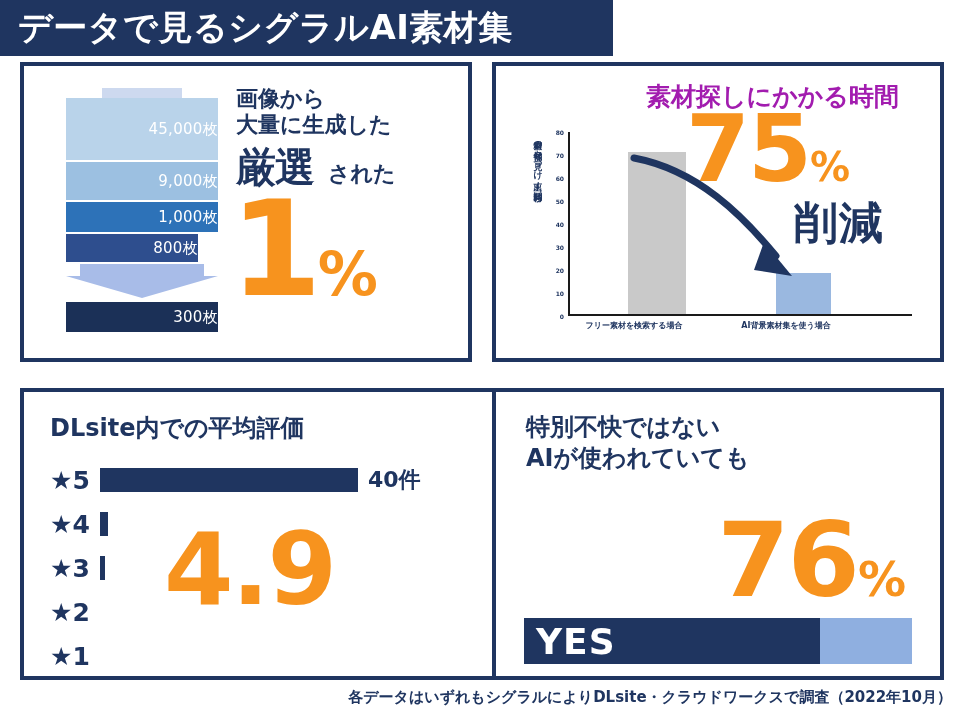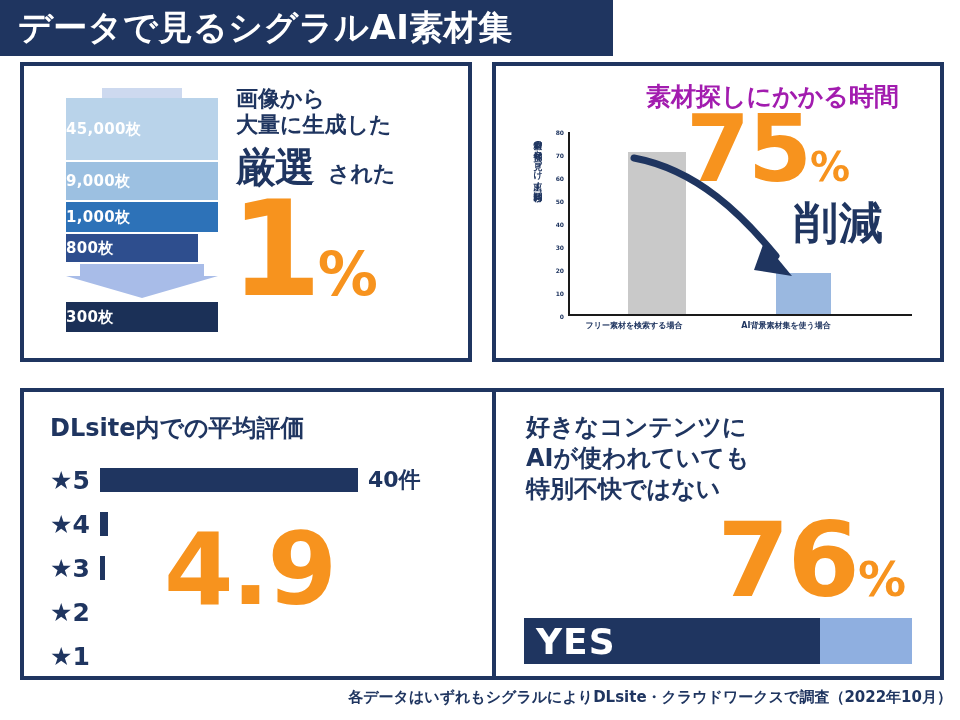--- a/index.html
+++ b/index.html
@@ -53,23 +53,23 @@
     position: absolute;
     left: 30px;
     top: 22px;
     width: 175px;
     height: 255px;
   }
   .funnel-stage {
     position: absolute;
     display: flex;
     align-items: center;
-    justify-content: flex-start;
+    justify-content: flex-end;
     color: #ffffff;
-    font-weight: bold;
+    font-weight: normal;
     box-sizing: border-box;
   }
   .funnel-stage span { font-size: 15px; letter-spacing: 0.3px; }
   #fs-0 { left: 12px; top: 10px;  width: 152px; height: 62px; background: #b9d3ea; }
   #fs-1 { left: 12px; top: 74px;  width: 152px; height: 38px; background: #9cc0e1; }
   #fs-2 { left: 12px; top: 114px; width: 152px; height: 30px; background: #2d72b8; }
   #fs-3 { left: 12px; top: 146px; width: 132px; height: 28px; background: #2e4e8e; }
   #fs-4 { left: 12px; top: 214px; width: 152px; height: 30px; background: #1b3057; }
   #funnel-cap {
     position: absolute;
@@ -479,23 +479,22 @@
       <span class="rating-count"></span>
     </div>
   </div>
 
   <div id="rating-big">4.9</div>
 </div>
 
 <div class="panel" id="panel-survey">
 
   <div id="survey-question">
-    <div>好きなコンテンツに</div>
+    <div>特別不快ではない</div>
     <div>AIが使われていても</div>
-    <div>特別不快ではない</div>
   </div>
 
   <div id="survey-big-row">
     <span id="survey-big-num">76</span>
     <span id="survey-big-unit">%</span>
   </div>
 
   <div id="survey-bar-track">
     <div id="survey-bar-fill" style="width:296px">
       <span id="survey-bar-label">YES</span>

